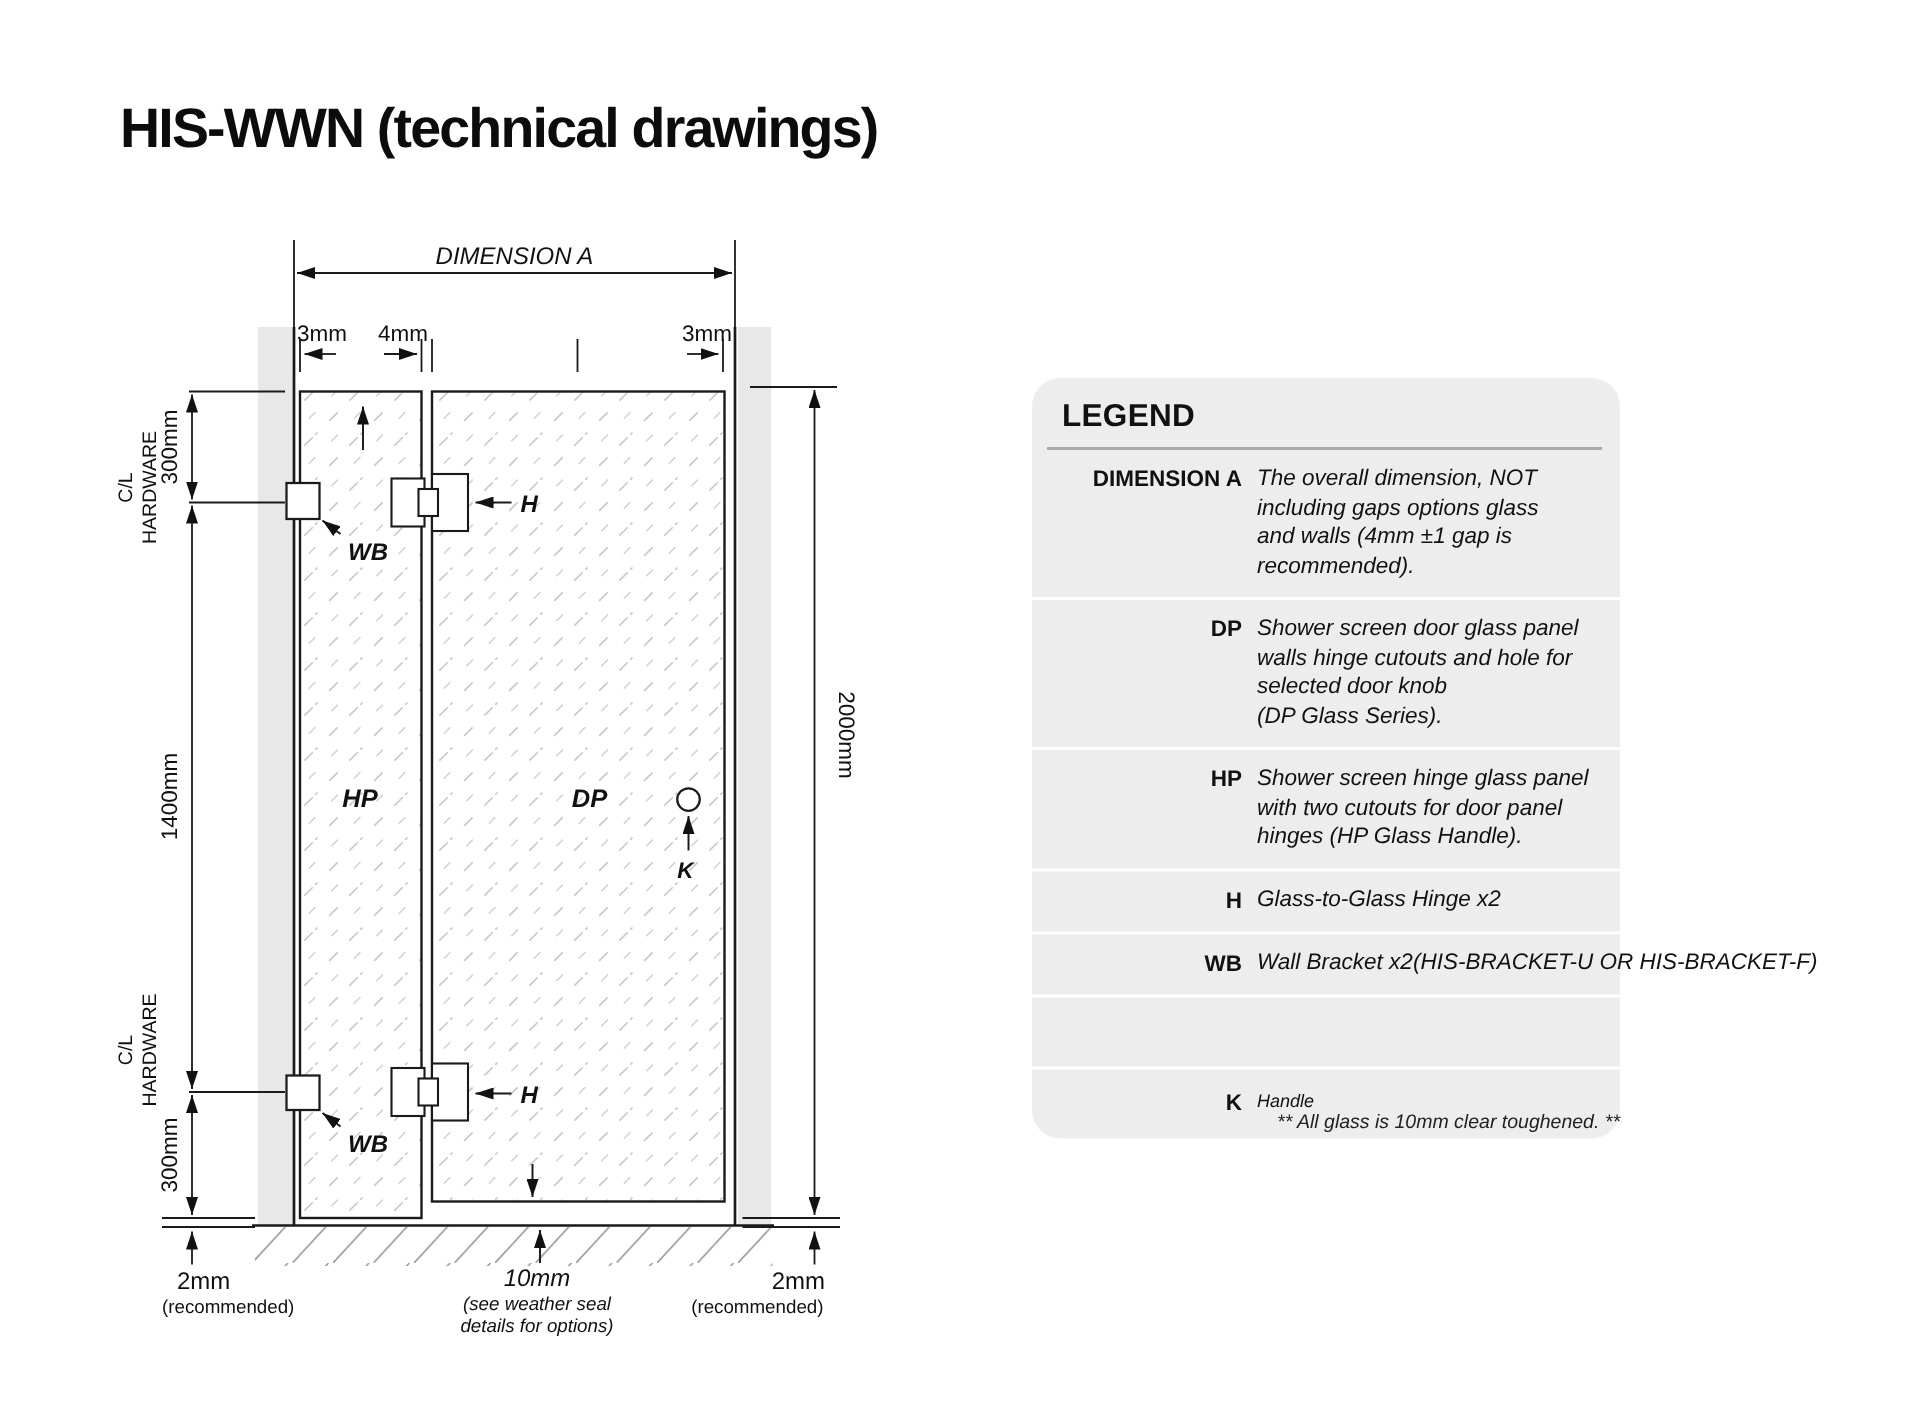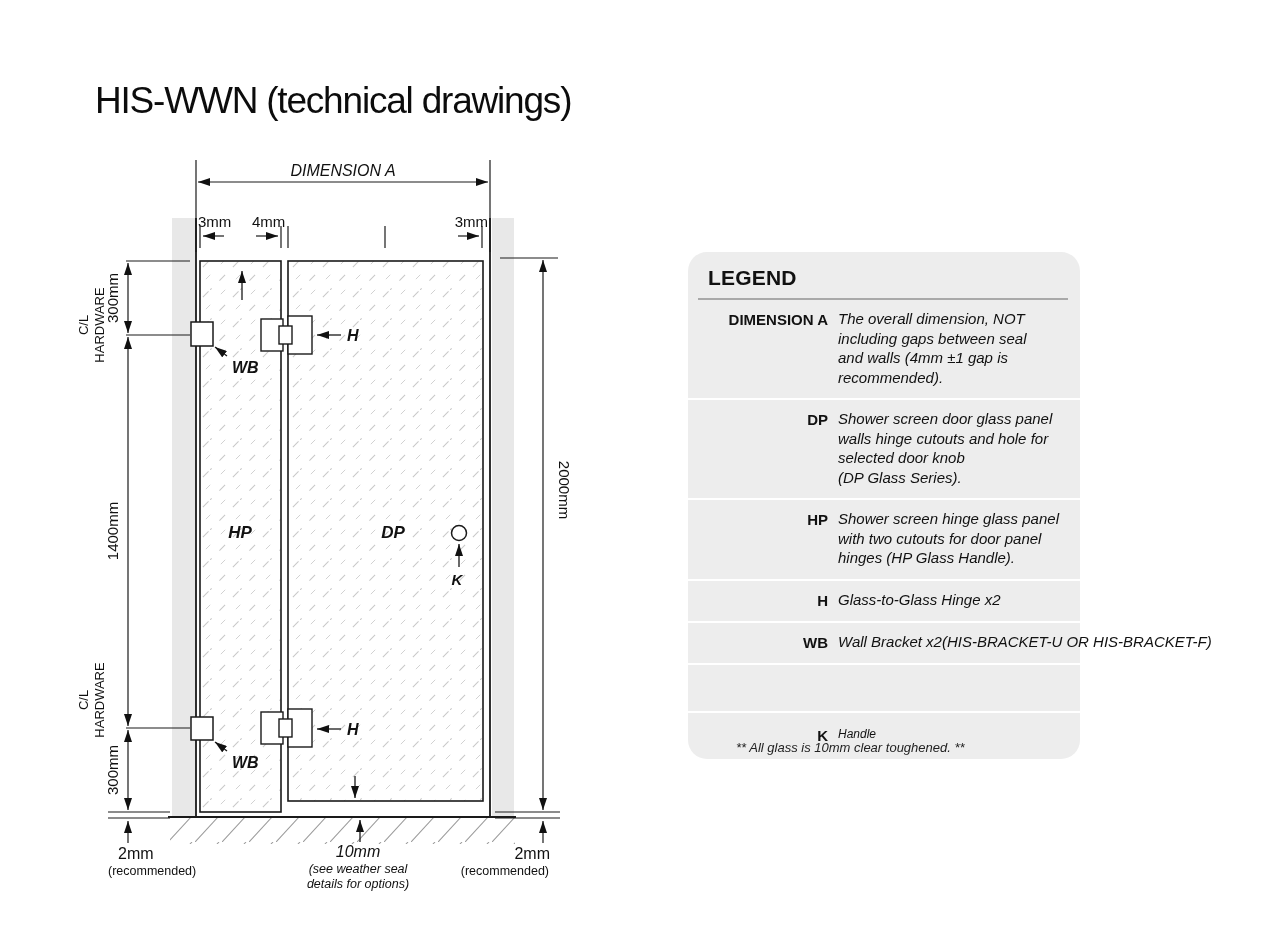--- a/index.html
+++ b/index.html
@@ -1,35 +1,35 @@
 <!DOCTYPE html>
 <html><head>
 <meta charset="utf-8">
 <style>
   html,body{margin:0;padding:0;background:#fff;}
   #page{position:relative;width:1285px;height:944px;background:#ffffff;overflow:hidden;
         font-family:"Liberation Sans",sans-serif;color:#111;}
-  #title{position:absolute;left:79px;top:64px;margin:16px;font-size:37px;font-weight:normal;
+  #title{position:absolute;left:79px;top:64px;margin:1px;font-size:37px;font-weight:bold;
          letter-spacing:-1.2px;color:#0c0c0c;}
   #drawing-svg{position:absolute;left:60px;top:140px;}
 
   
   .legend{position:absolute;left:688px;top:252px;width:392px;background:#ededed;border-radius:19px;}
   .legend-header{padding:14px 20px 8px 20px;font-size:21px;font-weight:bold;letter-spacing:0.2px;}
   .legend-divider{border-top:2px solid #a9a9a9;margin:0 12px 0 10px;height:0;}
   .legend-row{display:flex;align-items:flex-start;padding:9px 0 11px 0;}
   .legend-row + .legend-row{border-top:2px solid #ffffff;}
   .legend-term{flex:0 0 140px;text-align:right;font-weight:bold;font-size:15px;line-height:19px;padding-top:1px;}
   .legend-desc{margin-left:10px;font-size:15px;line-height:19.5px;}
   .legend-line{white-space:nowrap;font-style:italic;}
   .row-empty{height:26px;}
   .row-k{padding:12px 0 14px 0;}
   .row-k .legend-desc{font-size:12px;text-align:right;}
-  .legend-footnote{position:absolute;left:688px;top:740px;width:392px;text-align:left;
-                   font-size:13px;font-style:italic;color:#222;margin-left:48px;}
+  .legend-footnote{position:absolute;left:688px;top:740px;width:392px;text-align:right;
+                   font-size:13px;font-style:italic;color:#222;}
 </style>
 </head>
 <body>
 
 <div id="page">
 
   <h1 id="title">HIS-WWN (technical drawings)</h1>
 
   <svg id="drawing-svg" width="600" height="800" viewBox="0 0 600 800" font-family="Liberation Sans, sans-serif" fill="#111">
     <defs>
@@ -172,21 +172,21 @@
   </svg>
 
   <div class="legend">
     <div class="legend-header">LEGEND</div>
     <div class="legend-divider"></div>
 
     <div class="legend-row">
       <div class="legend-term">DIMENSION A</div>
       <div class="legend-desc">
         <div class="legend-line">The overall dimension, NOT</div>
-        <div class="legend-line">including gaps between seal</div>
+        <div class="legend-line">including gaps options glass</div>
         <div class="legend-line">and walls (4mm ±1 gap is</div>
         <div class="legend-line">recommended).</div>
       </div>
     </div>
 
     <div class="legend-row">
       <div class="legend-term">DP</div>
       <div class="legend-desc">
         <div class="legend-line">Shower screen door glass panel</div>
         <div class="legend-line">walls hinge cutouts and hole for</div>

